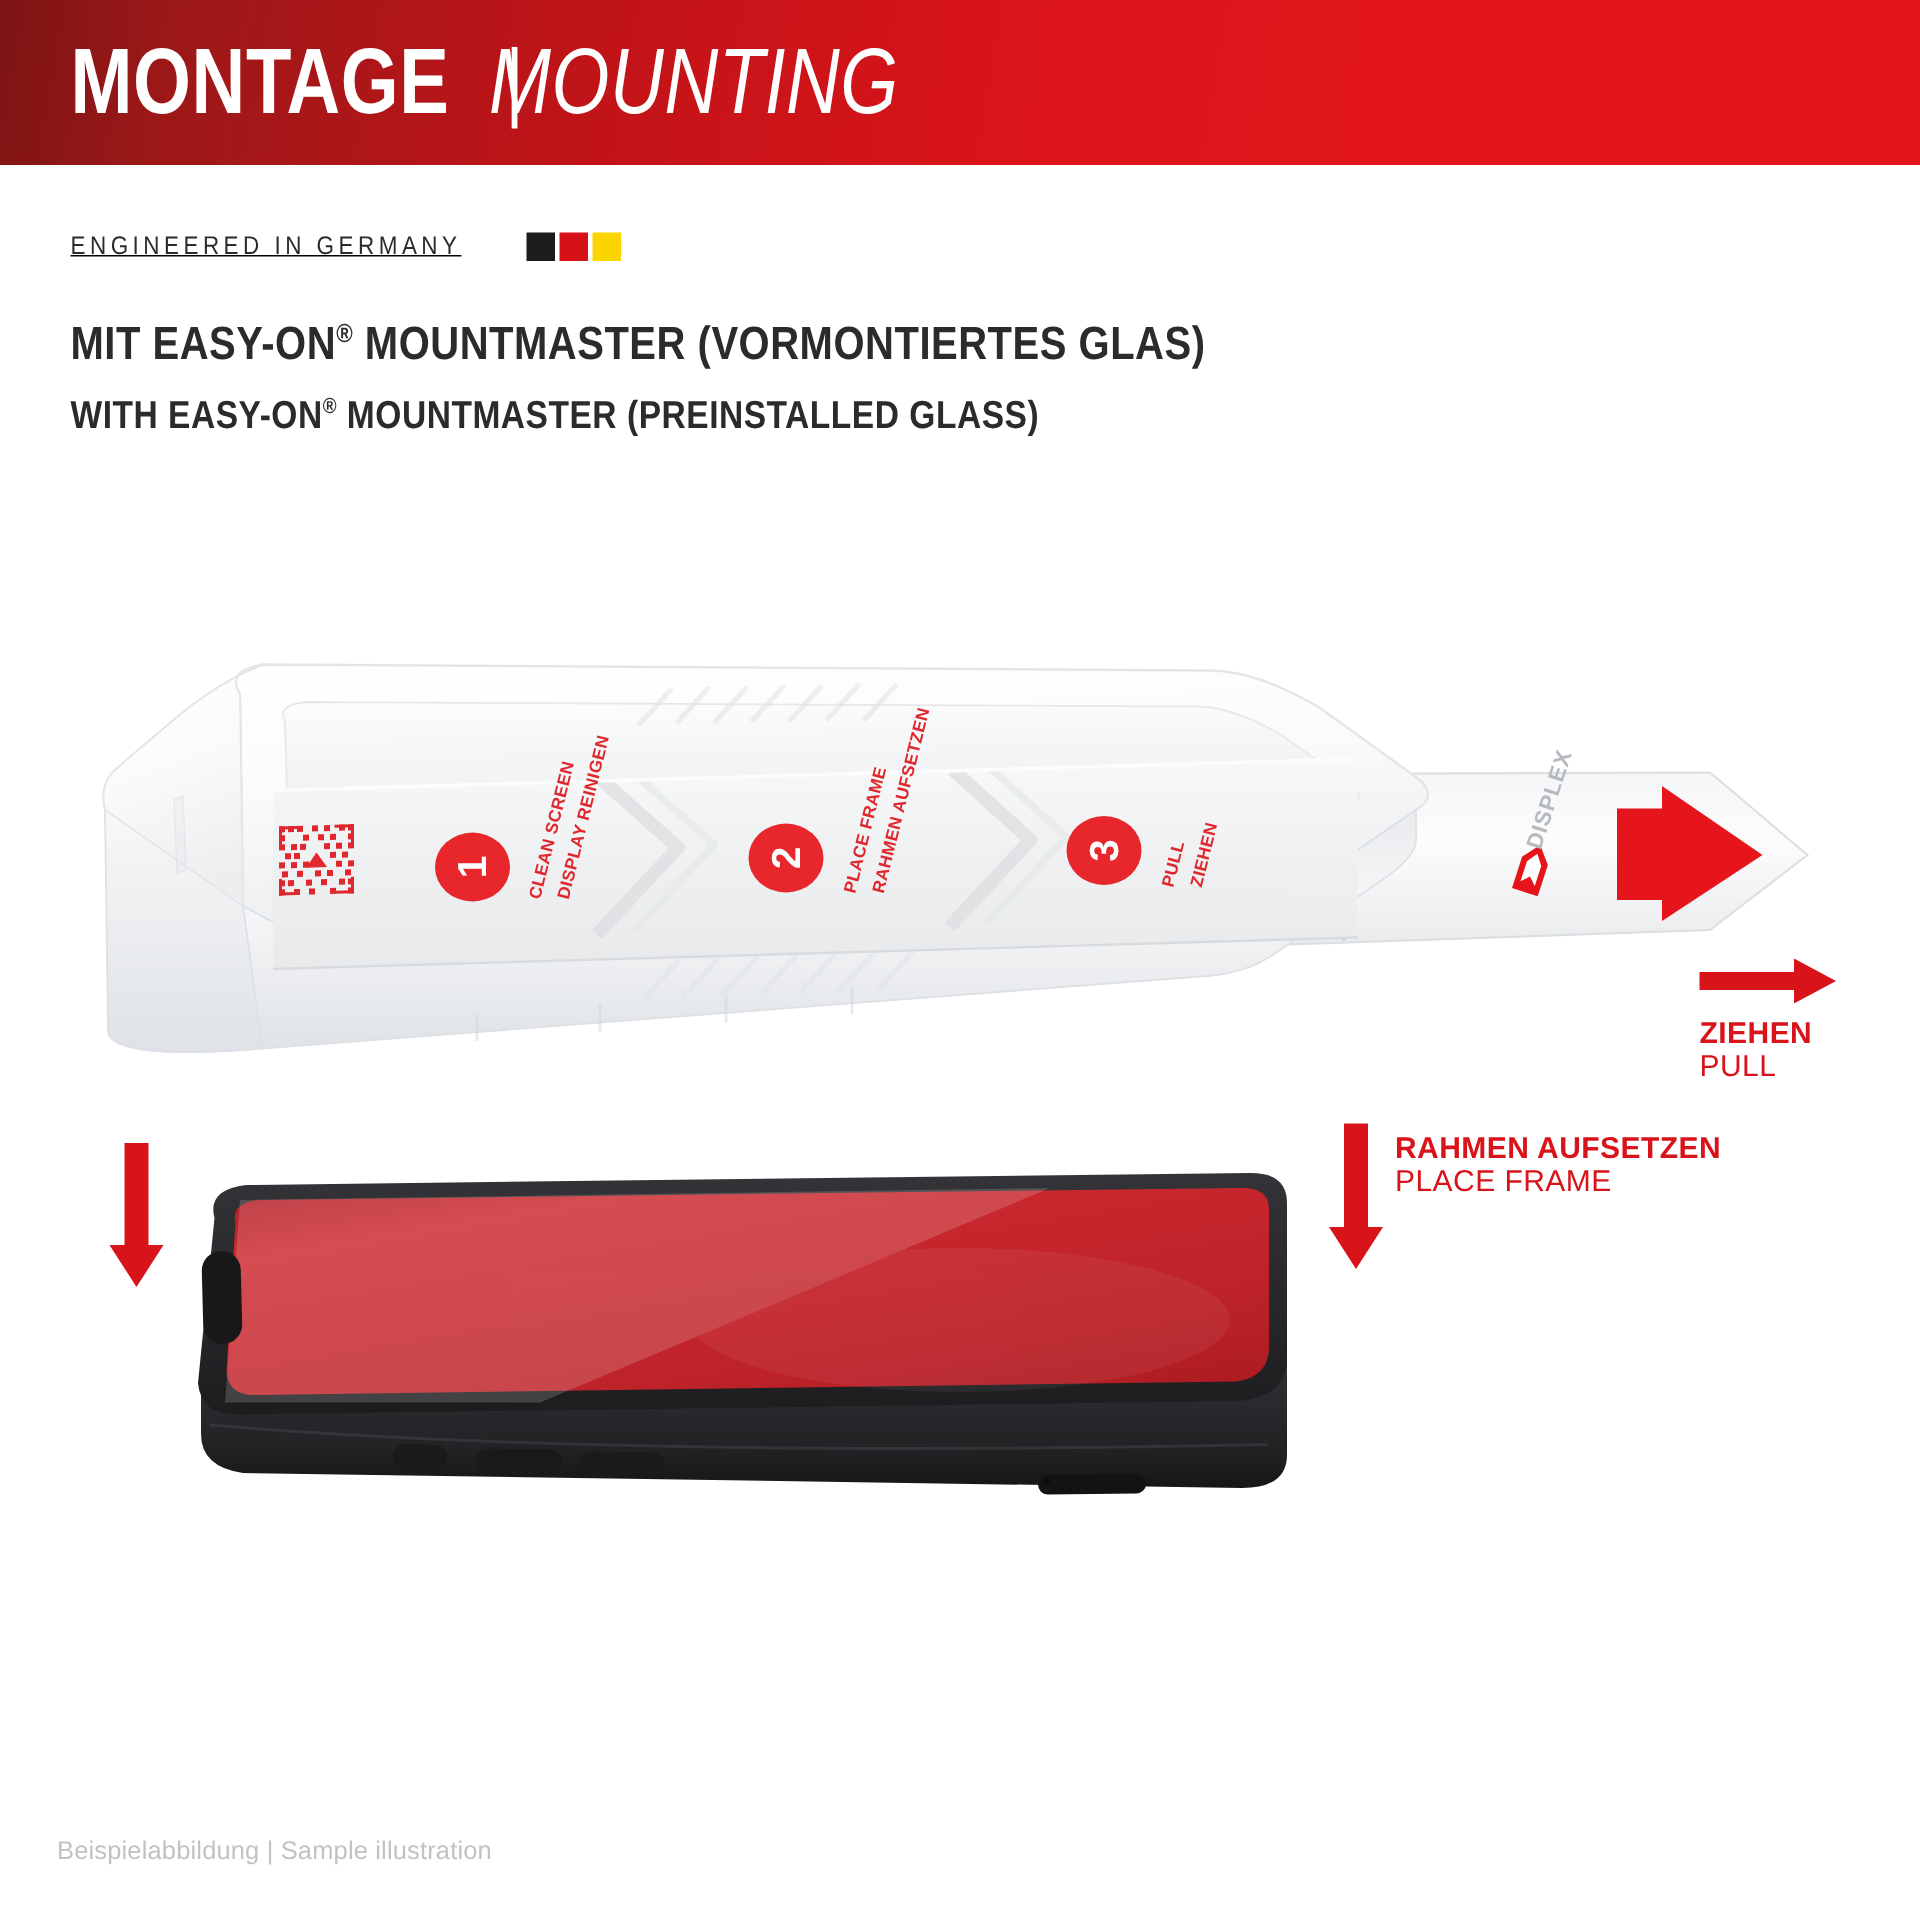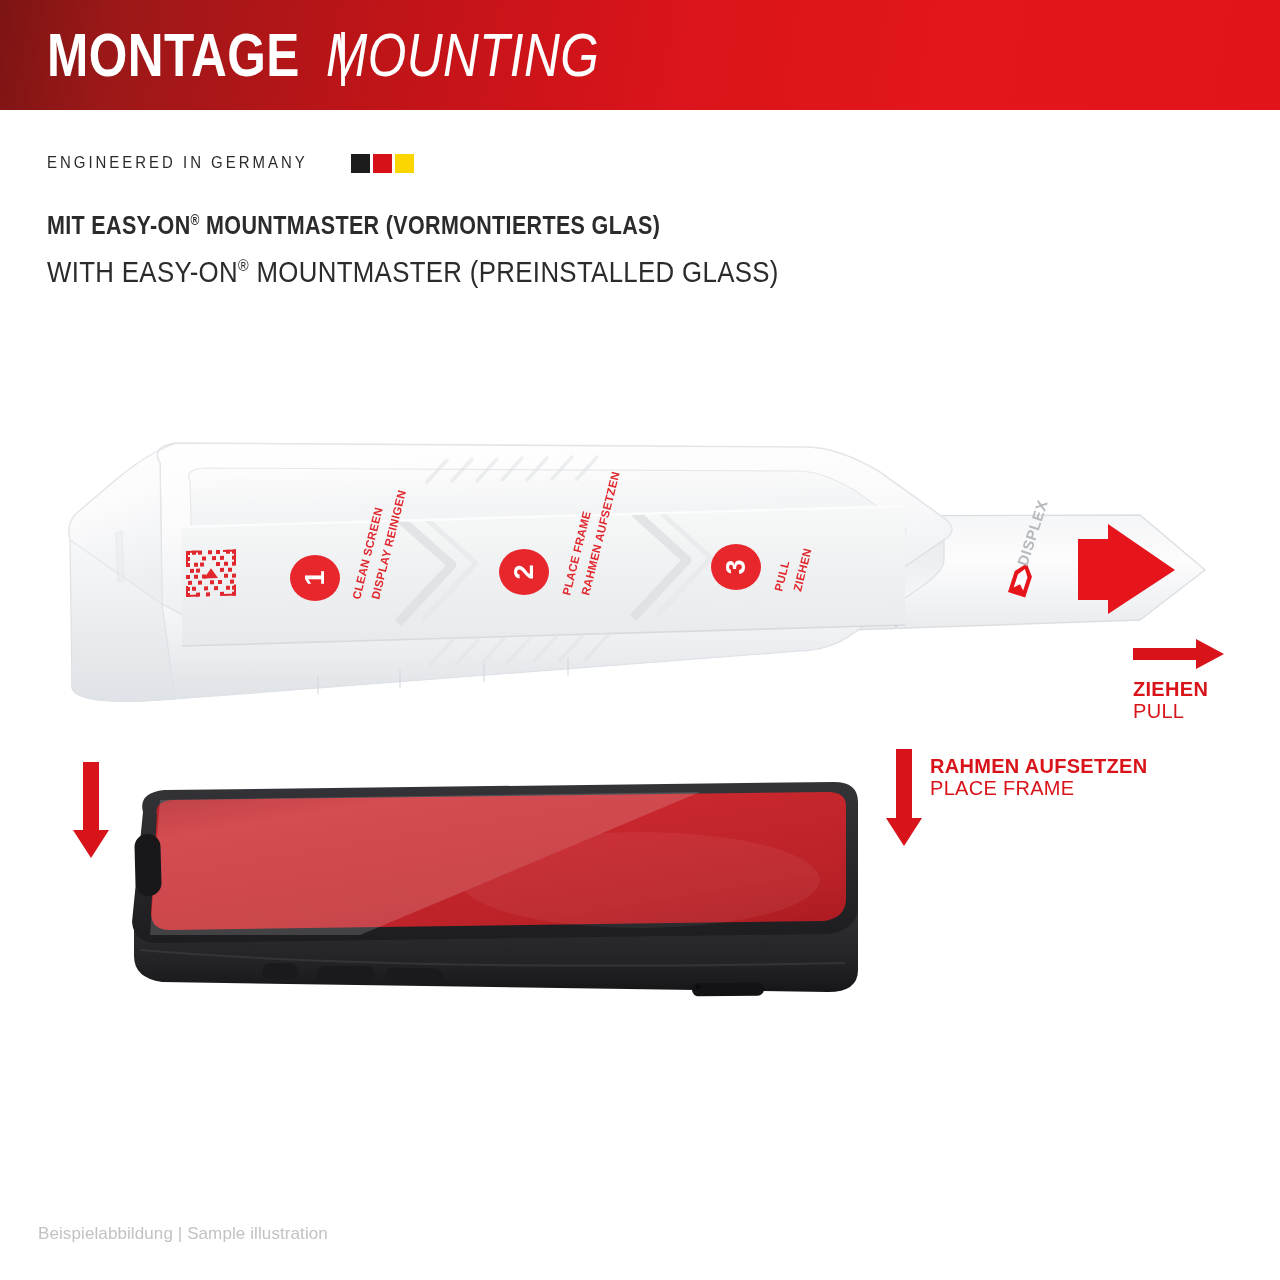--- a/index.html
+++ b/index.html
@@ -64,21 +64,22 @@
     margin-left: -22px;
   }
 
   
   .eig-row {
     position: absolute;
     left: 47px;
     top: 152px;
     height: 22px;
     display: flex;
-    align-items: center;
+    align-items: flex-end;
+    text-decoration: underline;
   }
   .eig-text {
     font-size: 17px;
     font-weight: normal;
     letter-spacing: 3.4px;
     color: #2b2b2b;
     display: inline-block;
     transform: scaleX(0.88);
     transform-origin: left center;
     white-space: nowrap;
@@ -105,28 +106,28 @@
     white-space: nowrap;
     line-height: 1.0;
     display: block;
   }
   .subtitle .inner {
     display: inline-block;
     transform: scaleX(0.86);
     transform-origin: left center;
   }
   .subtitle-de {
-    font-size: 25px;
+    font-size: 31px;
     font-weight: bold;
     letter-spacing: 0.4px;
     margin-bottom: 19px;
   }
   .subtitle-en {
-    font-size: 30px;
-    font-weight: normal;
+    font-size: 26px;
+    font-weight: bold;
     letter-spacing: 0.4px;
   }
   .reg-mark {
     font-size: 0.56em;
     vertical-align: super;
     line-height: 0;
   }
 
   
   .stage {

